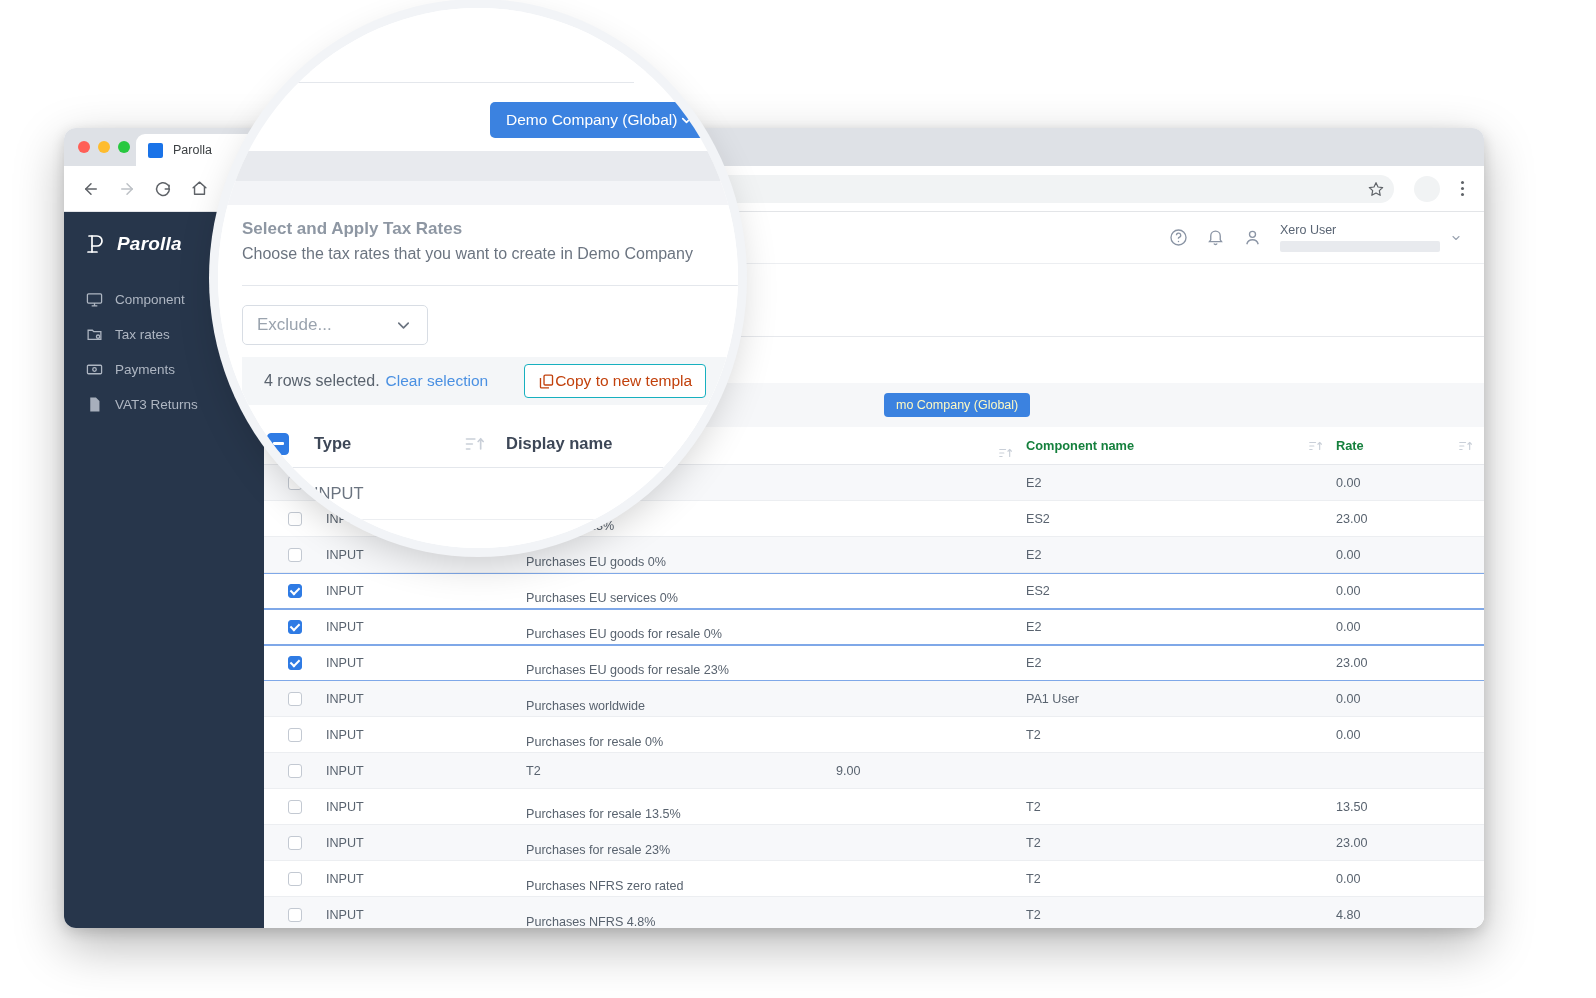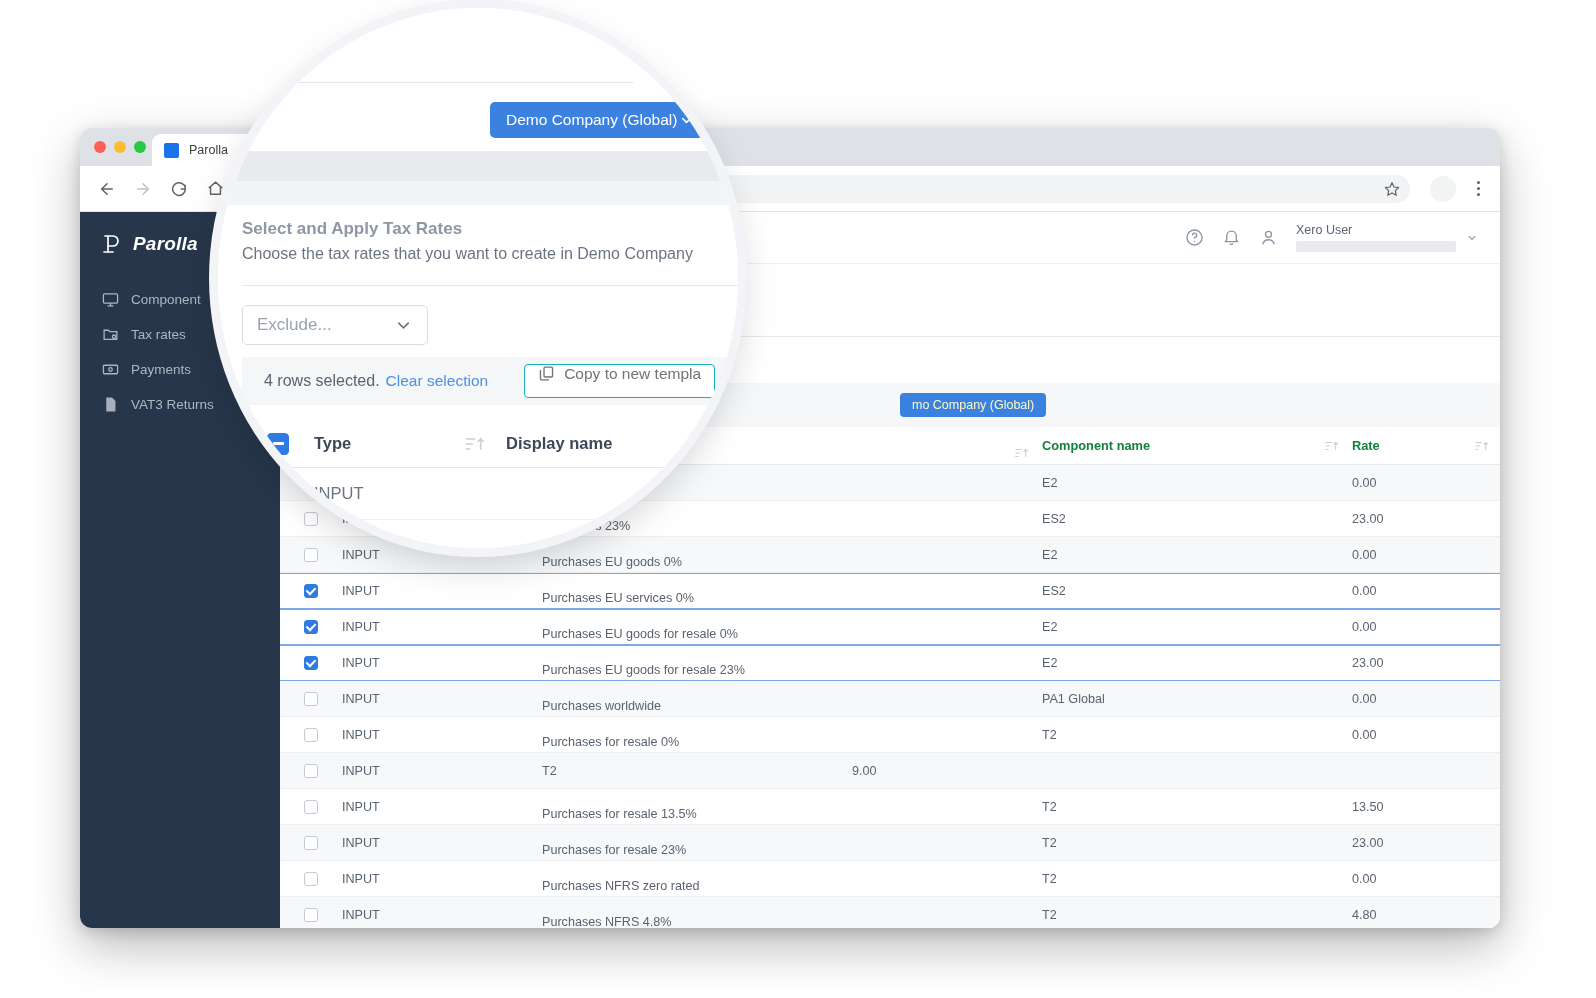--- a/index.html
+++ b/index.html
@@ -6,21 +6,21 @@
   html, body {
     width: 1596px; height: 998px;
     background: #ffffff;
     font-family: "Liberation Sans", sans-serif;
     overflow: hidden;
   }
   #stage { position:relative; width:1596px; height:998px; }
 
   
   .browser {
-    position:absolute; left:80px; top:128px;
+    position:absolute; left:64px; top:128px;
     width:1420px; height:800px;
     background:#ffffff;
     border-radius:12px;
     box-shadow: 0 18px 50px rgba(0,0,0,.28), 0 4px 14px rgba(0,0,0,.14);
     overflow:hidden;
   }
   .tabstrip {
     height:38px; background:#dee1e6; position:relative;
     display:flex; align-items:flex-end;
   }
@@ -163,22 +163,22 @@
   }
 
   .m-selbar {
     position:absolute; left:24px; top:152px; right:0; height:48px; background:#f4f6f8;
     display:flex; align-items:center; padding-left:22px; gap:0;
   }
   .m-selbar .txt { font-size:16px; color:#5a636e; white-space:nowrap; }
   .m-selbar .lnk { font-size:15.5px; color:#4a90e2; margin-left:6px; white-space:nowrap; }
   .m-copybtn {
     margin-left:36px; height:34px; border:1px solid #17b0bf; border-radius:4px;
-    background:#fff; color:#737373; font-size:15.5px;
-    display:flex; gap:9px; padding:0 13px; white-space:nowrap;
+    background:#fff; color:#c2410c; font-size:15.5px;
+    display:flex; align-items:center; padding:0 13px; white-space:nowrap;
   }
 
   .m-thead {
     position:absolute; left:24px; top:215px; right:0; height:48px;
     display:flex; align-items:center; background:#ffffff;
     border-bottom:1px solid #e4e7ec;
     font-size:16.5px; font-weight:bold; color:#3d4757;
   }
   .m-trow {
     position:absolute; left:24px; right:0; height:52px;
@@ -455,21 +455,21 @@
               <div class="c-name">Purchases EU goods for resale 23%</div>
               <div class="c-comp">E2</div>
               <div class="c-rate">23.00</div>
             </div>
             <div class="trow alt">
               <div class="c-check">
                 <span class="cb"></span>
               </div>
               <div class="c-type">INPUT</div>
               <div class="c-name">Purchases worldwide</div>
-              <div class="c-comp">PA1 Global</div>
+              <div class="c-comp">PA1 User</div>
               <div class="c-rate">0.00</div>
             </div>
             <div class="trow">
               <div class="c-check">
                 <span class="cb"></span>
               </div>
               <div class="c-type">INPUT</div>
               <div class="c-name">Purchases for resale 0%</div>
               <div class="c-comp">T2</div>
               <div class="c-rate">0.00</div>

